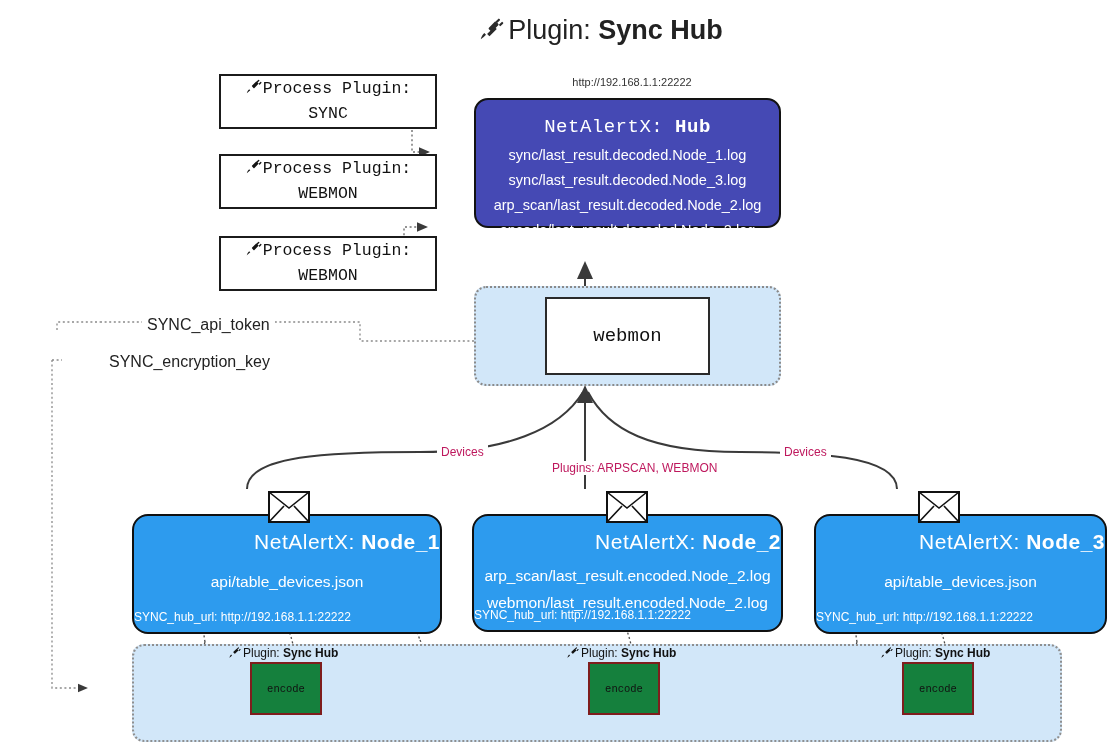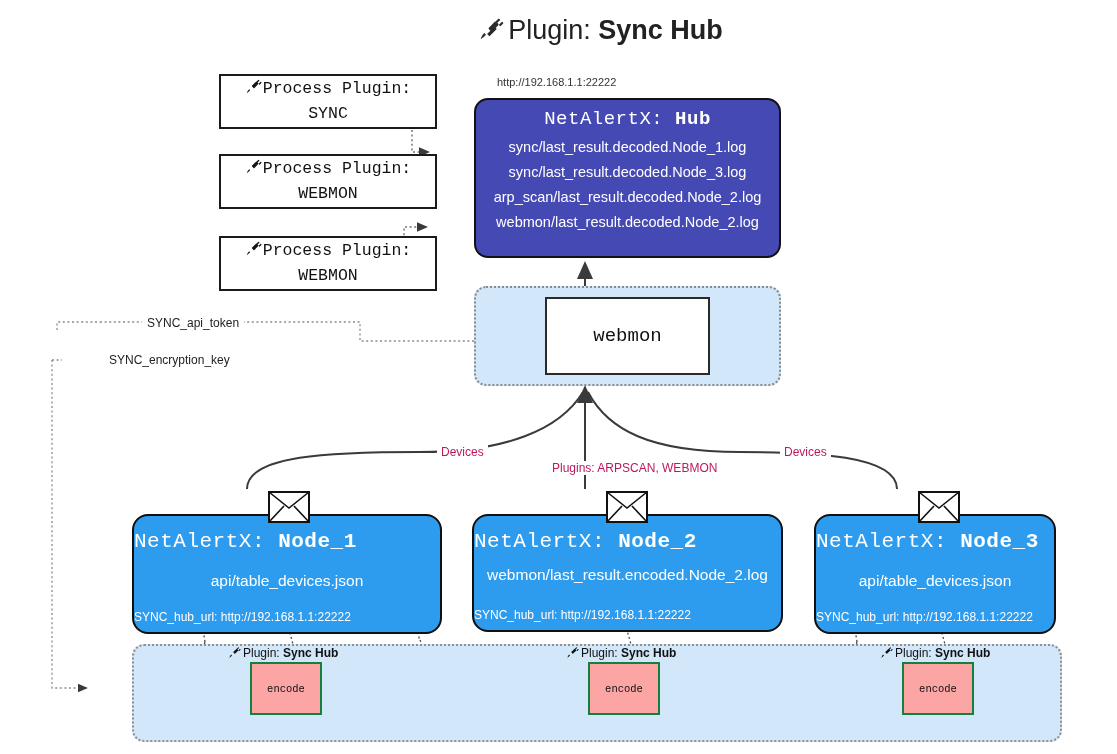--- a/index.html
+++ b/index.html
@@ -12,96 +12,96 @@
 
   .node{position:absolute;box-sizing:border-box;margin-left:42px;}
 
   
   #title{left:0;top:14px;width:1117px;text-align:center;
          font-size:27px;color:#222;line-height:1.2;}
   #title .plug{display:inline-block;vertical-align:-3px;margin-right:4px;}
   #title .b{font-weight:bold;}
 
   
-  #hub-url{left:455px;top:76px;width:270px;
+  #hub-url{left:455px;top:76px;width:270px;text-align:center;
            font-size:11px;color:#333;}
 
   
   .procbox{border:2px solid #1b1b1b;background:#ffffff;
            font-family:"Liberation Mono","DejaVu Sans Mono",monospace;
            font-size:16.5px;color:#111;text-align:center;
            display:flex;flex-direction:column;align-items:center;justify-content:center;
            line-height:1.35;}
   .procbox .l1{white-space:nowrap;text-align:center;}
   .procbox .l1 .plug{display:inline-block;vertical-align:-2px;margin-right:1px;}
   #proc-sync   {left:177px;top:74px; width:218px;height:55px;}
   #proc-arp    {left:177px;top:154px;width:218px;height:55px;}
   #proc-webmon {left:177px;top:236px;width:218px;height:55px;}
 
   
-  #hub{left:432px;top:98px;width:307px;height:160px;
+  #hub{left:432px;top:98px;width:307px;height:130px;
        background:#4549B4;border:2px solid #121212;border-radius:14px;
-       color:#ffffff;padding-top:8px;}
+       color:#ffffff;padding-top:16px;}
   #hub .hdr{font-family:"Liberation Mono","DejaVu Sans Mono",monospace;
             font-size:19px;text-align:center;letter-spacing:.5px;margin-bottom:5px;}
   #hub .hdr .b{font-weight:bold;}
   #hub .logline{font-size:14.5px;text-align:center;line-height:1.72;white-space:nowrap;}
   #hub .logline .b{font-weight:normal;}
 
   
   #decode-wrap{left:432px;top:286px;width:307px;height:100px;
                background:#D2E7F9;border:2px dotted #8a8a8a;border-radius:12px;}
   #decode-box{left:503px;top:297px;width:165px;height:78px;
               background:#ffffff;border:2px solid #2a2a2a;
               display:flex;align-items:center;justify-content:center;
               font-family:"Liberation Mono","DejaVu Sans Mono",monospace;
               font-size:19px;color:#111;}
 
   
-  .tokenlabel{font-size:12px;color:#222;background:#ffffff;padding:0 5px;white-space:nowrap;}
+  .tokenlabel{font-size:16px;color:#222;background:#ffffff;padding:0 5px;white-space:nowrap;}
   #tok-api{left:100px;top:316px;}
   #tok-enc{left:62px;top:353px;}
 
   
   .edgelabel{font-size:12px;color:#be185d;background:#ffffff;padding:0 4px;white-space:nowrap;}
   #lbl-dev-left {left:395px;top:445px;}
   #lbl-dev-right{left:738px;top:445px;}
   #lbl-plugins  {left:506px;top:461px;}
 
   
   .nodebox{background:#2D9BEE;border:2.5px solid #101010;border-radius:16px;
            color:#ffffff;}
-  .nodebox .hdr{font-family:Liberation Mono, monospace;
-                font-size:21px;text-align:left;margin-top:14px;letter-spacing:.5px;}
+  .nodebox .hdr{font-family:Liberation Sans, sans-serif;
+                font-size:21px;text-align:right;margin-top:14px;letter-spacing:.5px;}
   .nodebox .hdr .b{font-weight:bold;}
   .nodebox .files{margin-top:14px;}
   .nodebox .file{font-size:15.5px;text-align:center;line-height:1.75;white-space:nowrap;}
   .nodebox .hub-url{position:absolute;left:0;bottom:8px;width:100%;
                     text-align:left;font-size:12px;white-space:nowrap;}
   #node1{left:90px; top:514px;width:310px;height:120px;}
   #node2{left:430px;top:514px;width:311px;height:118px;}
-  #node3{left:772px;top:514px;width:242px;height:120px;}
+  #node3{left:772px;top:514px;width:293px;height:120px;}
   #node2 .files{margin-top:8px;}
 
   
   .envelope{width:42px;height:32px;}
   #env1{left:226px;top:491px;}
   #env2{left:564px;top:491px;}
   #env3{left:876px;top:491px;}
 
   
   #encode-wrap{left:90px;top:644px;width:930px;height:98px;
                background:#D2E7F9;border:2px dotted #8f8f8f;border-radius:12px;}
   .plugin-tag{font-size:12px;color:#111;white-space:nowrap;}
   .plugin-tag .b{font-weight:bold;}
   .plugin-tag .plug{display:inline-block;vertical-align:-2px;margin-right:2px;}
   #ptag1{left:186px;top:646px;}
   #ptag2{left:524px;top:646px;}
   #ptag3{left:838px;top:646px;}
-  .encbox{width:72px;height:53px;background:#fca5a5;border:2px solid #15803d;
+  .encbox{width:72px;height:53px;background:#15803d;border:2px solid #7f1d1d;
           display:flex;align-items:center;justify-content:center;
           font-family:"Liberation Mono","DejaVu Sans Mono",monospace;
           font-size:10.5px;color:#111;}
   #enc1{left:208px;top:662px;}
   #enc2{left:546px;top:662px;}
   #enc3{left:860px;top:662px;}
 </style>
 </head>
 <body>
 
@@ -200,21 +200,21 @@
             </g>
           </svg></span><span>Process Plugin:</span></div>
     <div>WEBMON</div>
   </div>
 
   <div class="node" id="hub">
     <div class="hdr"><span>NetAlertX: </span><span class="b">Hub</span></div>
     <div class="logline"><span>sync/last_result.</span><span class="b">decoded</span><span>.Node_1.log</span></div>
     <div class="logline"><span>sync/last_result.</span><span class="b">decoded</span><span>.Node_3.log</span></div>
     <div class="logline"><span>arp_scan/last_result.</span><span class="b">decoded</span><span>.Node_2.log</span></div>
-    <div class="logline"><span>webmon/last_result.</span><span class="b">decoded</span><span>.Node_2.log</span></div>
+    <div class="logline"><span>encode/last_result.</span><span class="b">decoded</span><span>.Node_2.log</span></div>
   </div>
 
   <div class="node" id="decode-wrap"></div>
   <div class="node" id="decode-box">webmon</div>
 
   <div class="node tokenlabel" id="tok-api">SYNC_api_token</div>
   <div class="node tokenlabel" id="tok-enc">SYNC_encryption_key</div>
 
   <div class="node edgelabel" id="lbl-dev-left">Devices</div>
   <div class="node edgelabel" id="lbl-dev-right">Devices</div>
@@ -224,20 +224,21 @@
     <div class="hdr"><span>NetAlertX: </span><span class="b">Node_1</span></div>
     <div class="files">
       <div class="file">api/table_devices.json</div>
     </div>
     <div class="hub-url">SYNC_hub_url: http://192.168.1.1:22222</div>
   </div>
 
   <div class="node nodebox" id="node2">
     <div class="hdr"><span>NetAlertX: </span><span class="b">Node_2</span></div>
     <div class="files">
+      <div class="file">arp_scan/last_result.encoded.Node_2.log</div>
       <div class="file">webmon/last_result.encoded.Node_2.log</div>
     </div>
     <div class="hub-url">SYNC_hub_url: http://192.168.1.1:22222</div>
   </div>
 
   <div class="node nodebox" id="node3">
     <div class="hdr"><span>NetAlertX: </span><span class="b">Node_3</span></div>
     <div class="files">
       <div class="file">api/table_devices.json</div>
     </div>

